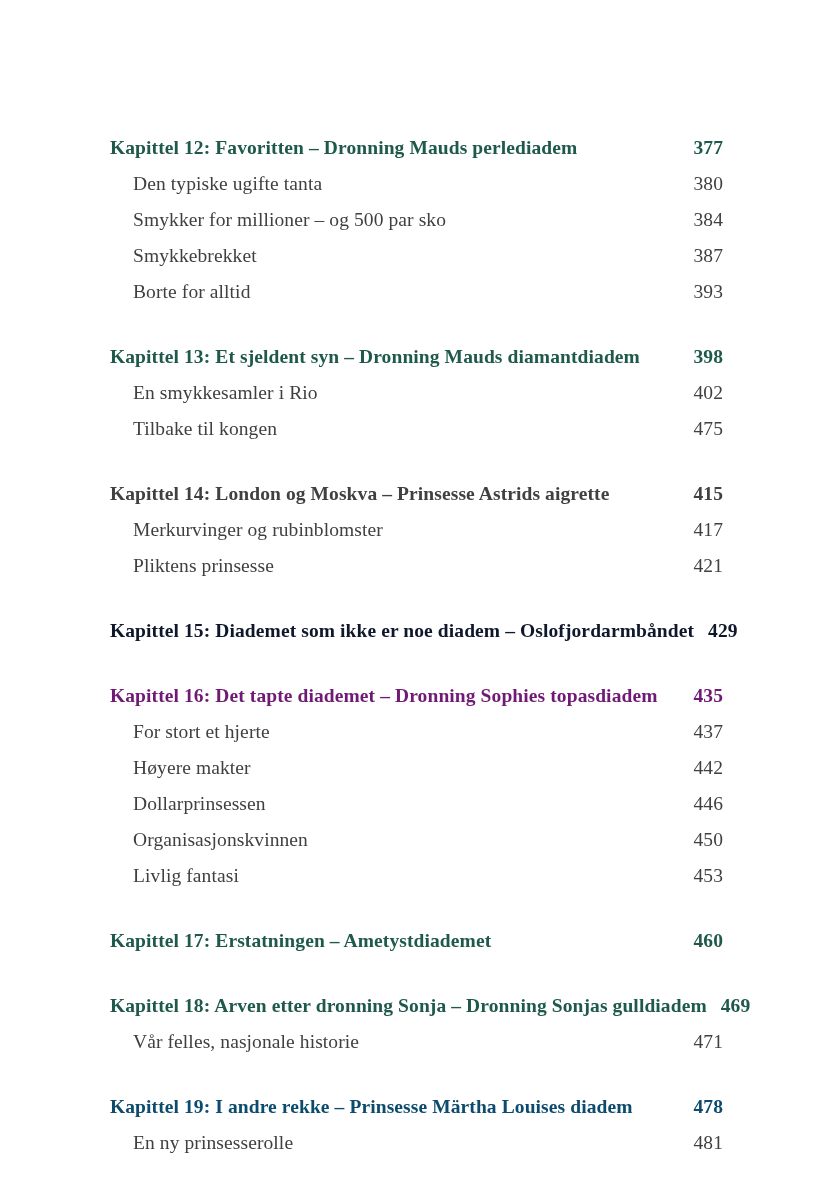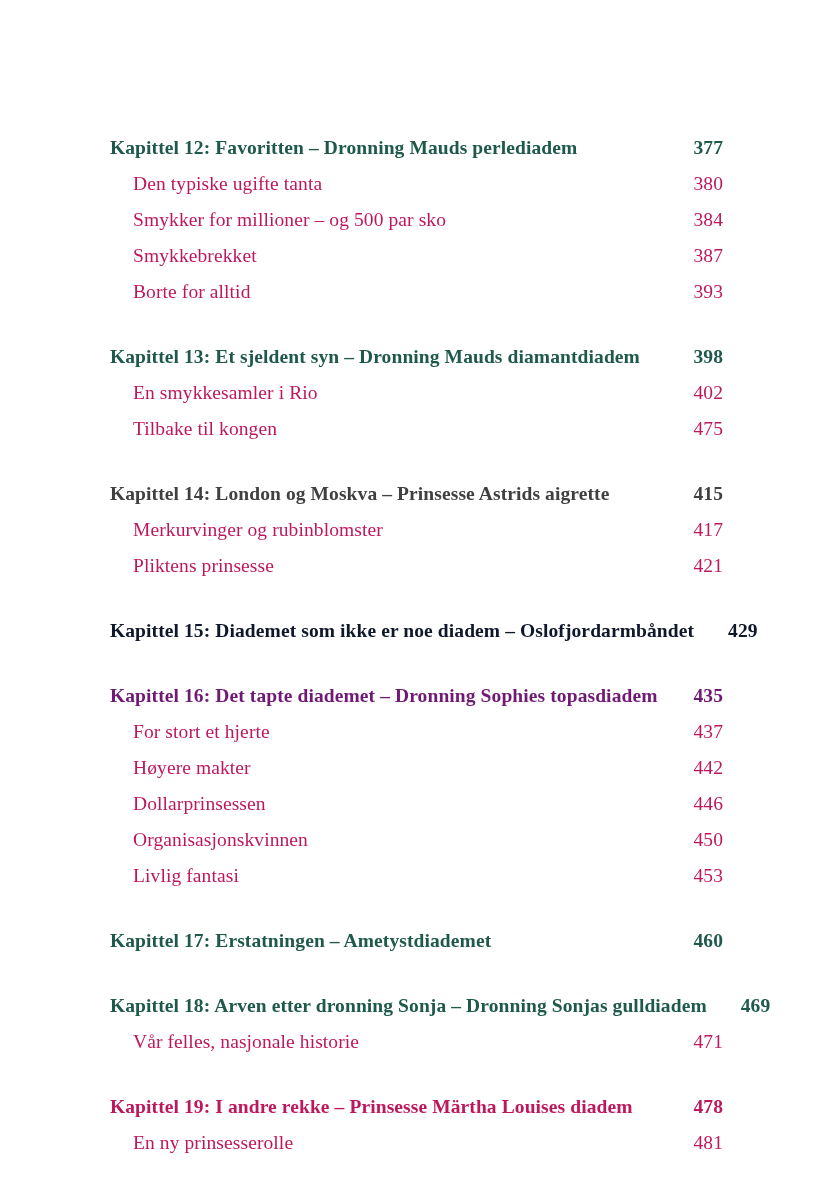--- a/index.html
+++ b/index.html
@@ -44,24 +44,23 @@
     padding-right: 14px;
     white-space: nowrap;
   }
   .row .pagenum {
     flex: 0 0 auto;
     text-align: right;
     margin-top: 8px;
   }
   .row.chapter {
     font-weight: 700;
-    gap: 20px;
   }
   .row.sub {
-    color: #be185d;
+    color: #404040;
   }
   .row.sub .title {
     padding-left: 23px;
   }
 </style>
 </head>
 <body>
 
 <div class="page">
   <div class="toc" id="toc">
@@ -178,21 +177,21 @@
       <span class="pagenum">469</span>
     </div>
 
   <div class="row sub">
     <span class="title">Vår felles, nasjonale historie</span>
     <span class="pagenum">471</span>
   </div>
 </section>
 
   <section class="toc-section">
-    <div class="row chapter" style="color: #be185d;">
+    <div class="row chapter" style="color: #0c4a6e;">
       <span class="title">Kapittel 19: I andre rekke – Prinsesse Märtha Louises diadem</span>
       <span class="pagenum">478</span>
     </div>
 
   <div class="row sub">
     <span class="title">En ny prinsesserolle</span>
     <span class="pagenum">481</span>
   </div>
 
 </section>

